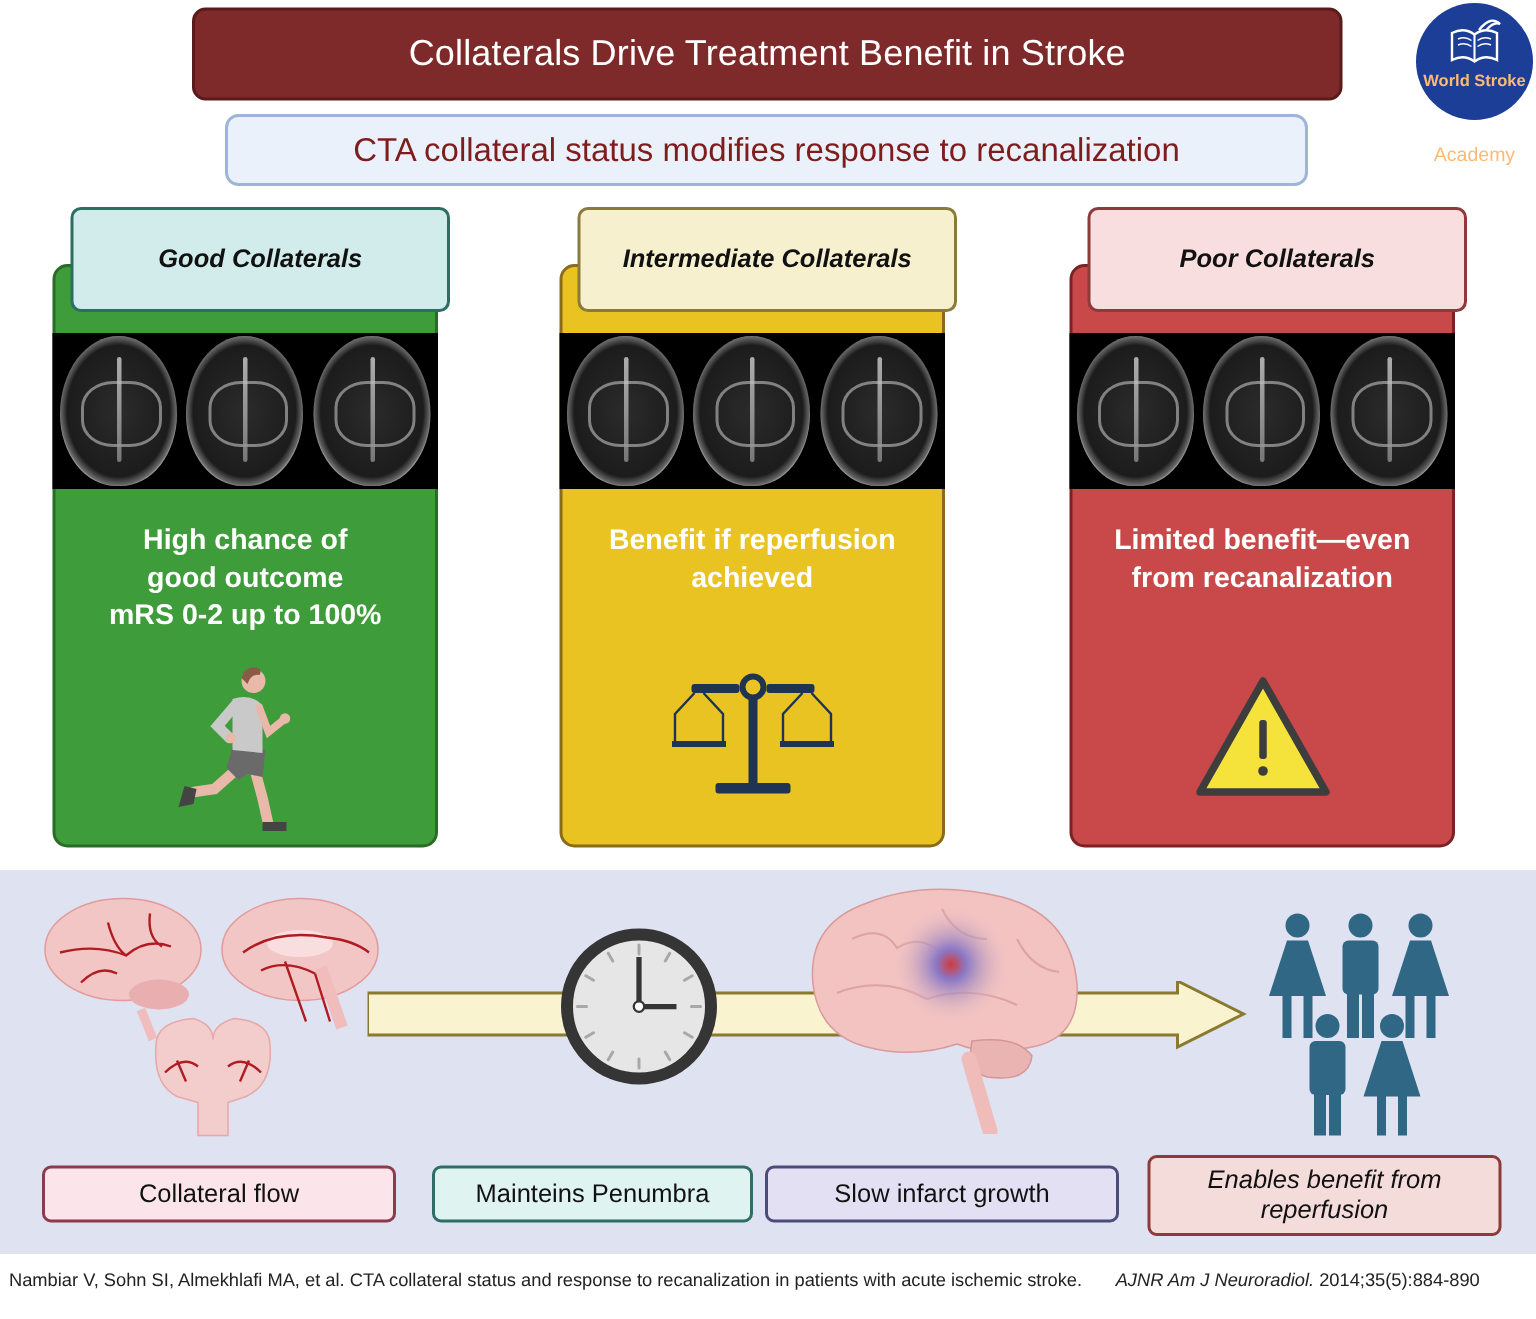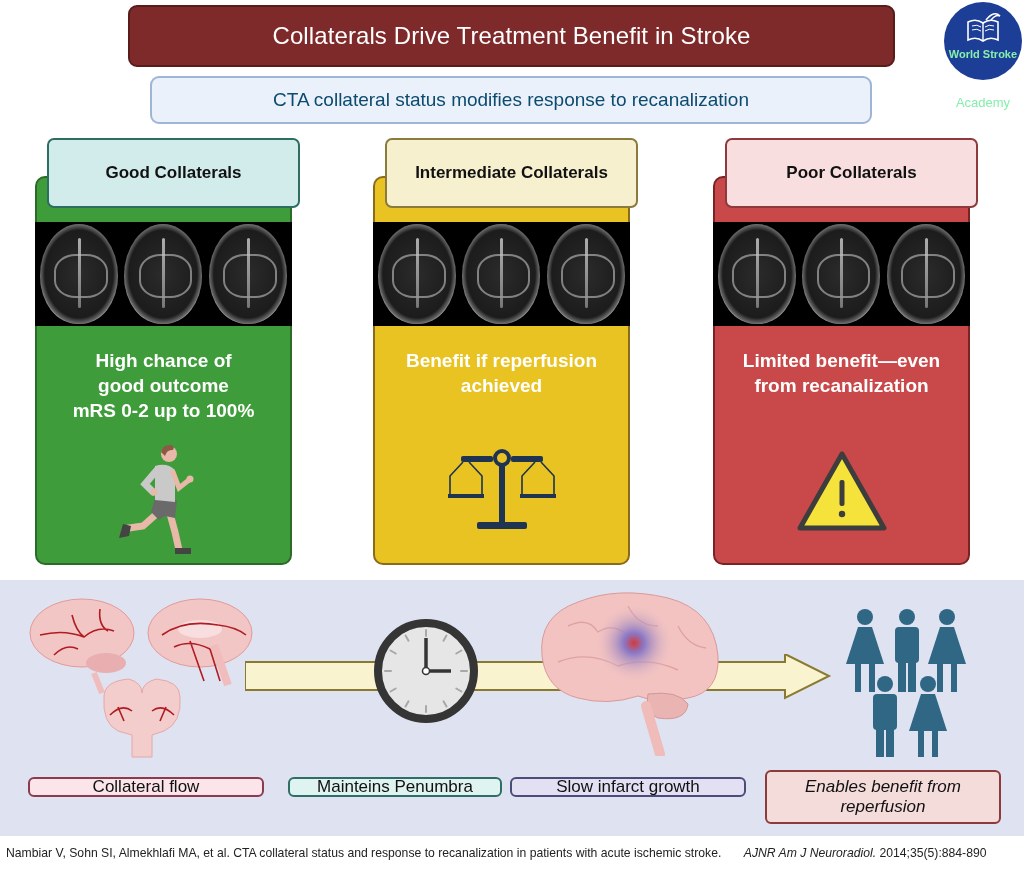--- a/index.html
+++ b/index.html
@@ -11,42 +11,42 @@
   
   #title-bar {
     left: 128px; top: 5px; width: 767px; height: 62px;
     background: #7f2a2a; border: 2px solid #5a1b1b; border-radius: 9px;
     color: #fff; font-size: 24px; display: flex; align-items: center; justify-content: center;
     letter-spacing: 0.1px;
   }
   #subtitle-bar {
     left: 150px; top: 76px; width: 722px; height: 48px;
     background: #eaf1fb; border: 2px solid #9fb5d6; border-radius: 9px;
-    font-size: 19px; display: flex; align-items: center; justify-content: center; color: #0c4a6e;
+    font-size: 22px; display: flex; align-items: center; justify-content: center; color: #7f1d1d;
   }
 
   
   #logo {
     left: 944px; top: 2px; width: 78px; height: 78px; border-radius: 50%;
-    background: #1d3e97; color: #86efac; text-align: center;
+    background: #1d3e97; color: #fdba74; text-align: center;
   }
   #logo svg { position: absolute; left: 20px; top: 8px; }
   #logo .l1 { position: absolute; left: 0; right: 0; top: 46px; font-size: 11px; font-weight: bold; white-space: nowrap; }
   #logo .l2 { position: absolute; left: 0; right: 0; top: 60px; font-size: 13px; margin-top: 33px; }
 
   
   .card {
     position: absolute; top: 176px; width: 257px; height: 389px;
     border-radius: 10px; border: 2px solid;
   }
   .card .head {
     position: absolute; top: -40px; left: 10px; width: 253px; height: 70px;
     border-radius: 7px; border: 2px solid;
     display: flex; align-items: center; justify-content: center;
-    font-weight: bold; font-size: 17px; color: #111;
+    font-weight: bold; font-size: 17px; color: #111; font-style: italic;
   }
   .card .scan-strip {
     position: absolute; left: -2px; right: -2px; top: 44px; height: 104px; background: #000;
     display: flex; align-items: center; justify-content: space-around; padding: 0 2px;
   }
   .scan {
     width: 78px; height: 100px; border-radius: 50% 50% 48% 48% / 52% 52% 48% 48%;
     background: radial-gradient(ellipse at center, #2b2b2b 0%, #1c1c1c 62%, #6a6a6a 70%, #f2f2f2 74%, #ffffff 80%);
     position: relative; overflow: hidden;
   }
@@ -70,21 +70,21 @@
   #card-mid .head { background: #f6f0cf; border-color: #8a7a3c; }
   #card-poor { left: 713px; background: #c9484a; border-color: #7a2325; }
   #card-poor .head { background: #f8dede; border-color: #8e3a3c; }
 
   
   #bottom-panel {
     left: 0; top: 580px; width: 1024px; height: 256px; background: #dfe2f0;
   }
   #arrow { left: 245px; top: 654px; }
   .label-box {
-    position: absolute; height: 20px; border: 2px solid; border-radius: 6px;
+    position: absolute; height: 38px; border: 2px solid; border-radius: 6px;
     display: flex; align-items: center; justify-content: center; text-align: center;
     font-size: 17px; color: #111; line-height: 20px;
   }
   #lbl-flow { left: 28px; top: 777px; width: 236px; background: #fbe5ea; border-color: #8c3a4e; }
   #lbl-penumbra { left: 288px; top: 777px; width: 214px; background: #dff3f1; border-color: #2e6e66; }
   #lbl-infarct { left: 510px; top: 777px; width: 236px; background: #e3e0f4; border-color: #4c4c7a; }
   #lbl-benefit { left: 765px; top: 770px; width: 236px; height: 54px; background: #f4dcdb; border-color: #8c3a3a; font-style: italic; }
 
   #citation {
     left: 6px; top: 846px; width: 1016px; font-size: 12.2px; color: #222; white-space: nowrap;

